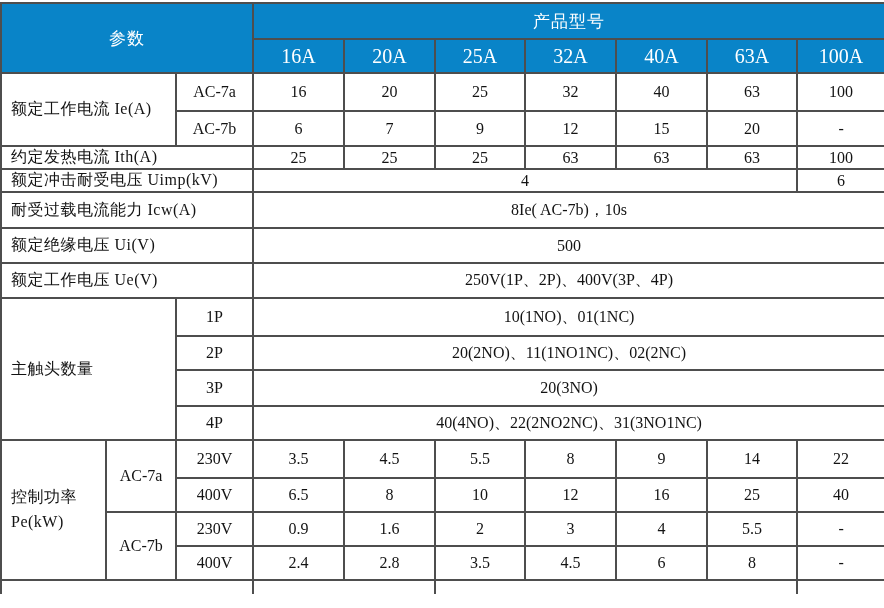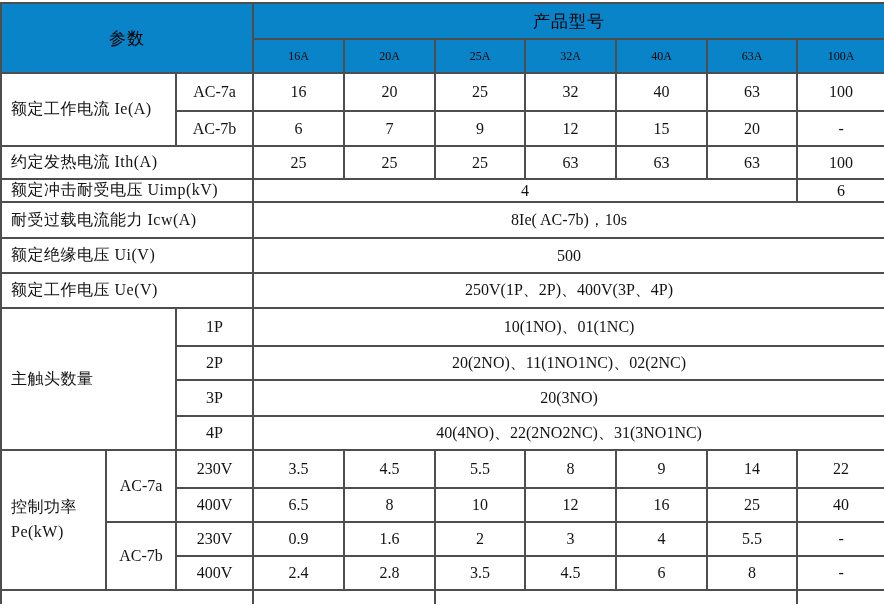--- a/index.html
+++ b/index.html
@@ -11,24 +11,24 @@
     border-collapse:collapse;table-layout:fixed;width:884px;
     font-family:"Liberation Serif","DejaVu Serif",serif;
     color:#131313;font-size:16px;
   }
   td{
     border:2px solid #4e4e4e;
     padding:0;vertical-align:middle;overflow:hidden;
     background:#ffffff;
   }
   td.hdr{
-    background:#0984c8;color:#000000;text-align:center;
+    background:#0984c8;color:#ffffff;text-align:center;
     font-size:17px;letter-spacing:1px;margin-top:10px;
   }
-  td.hdr-model{font-size:12px;letter-spacing:0;}
+  td.hdr-model{font-size:20px;letter-spacing:0;}
   td.lbl{text-align:left;padding-left:9px;letter-spacing:0.5px;}
   td.ctr{text-align:center;}
   td.pow{white-space:pre-line;line-height:1.55;}
   td.stub{border-bottom:none;}
 </style>
 </head>
 <body>
 
 <div class="wrap">
 <table>
@@ -75,21 +75,21 @@
     <td class="ctr">AC-7b</td>
     <td class="ctr">6</td>
     <td class="ctr">7</td>
     <td class="ctr">9</td>
     <td class="ctr">12</td>
     <td class="ctr">15</td>
     <td class="ctr">20</td>
     <td class="ctr">-</td>
   </tr>
 
-  <tr style="height:33px">
+  <tr style="height:23px">
     <td class="lbl" colspan="3">约定发热电流 Ith(A)</td>
     <td class="ctr">25</td>
     <td class="ctr">25</td>
     <td class="ctr">25</td>
     <td class="ctr">63</td>
     <td class="ctr">63</td>
     <td class="ctr">63</td>
     <td class="ctr">100</td>
   </tr>
 

